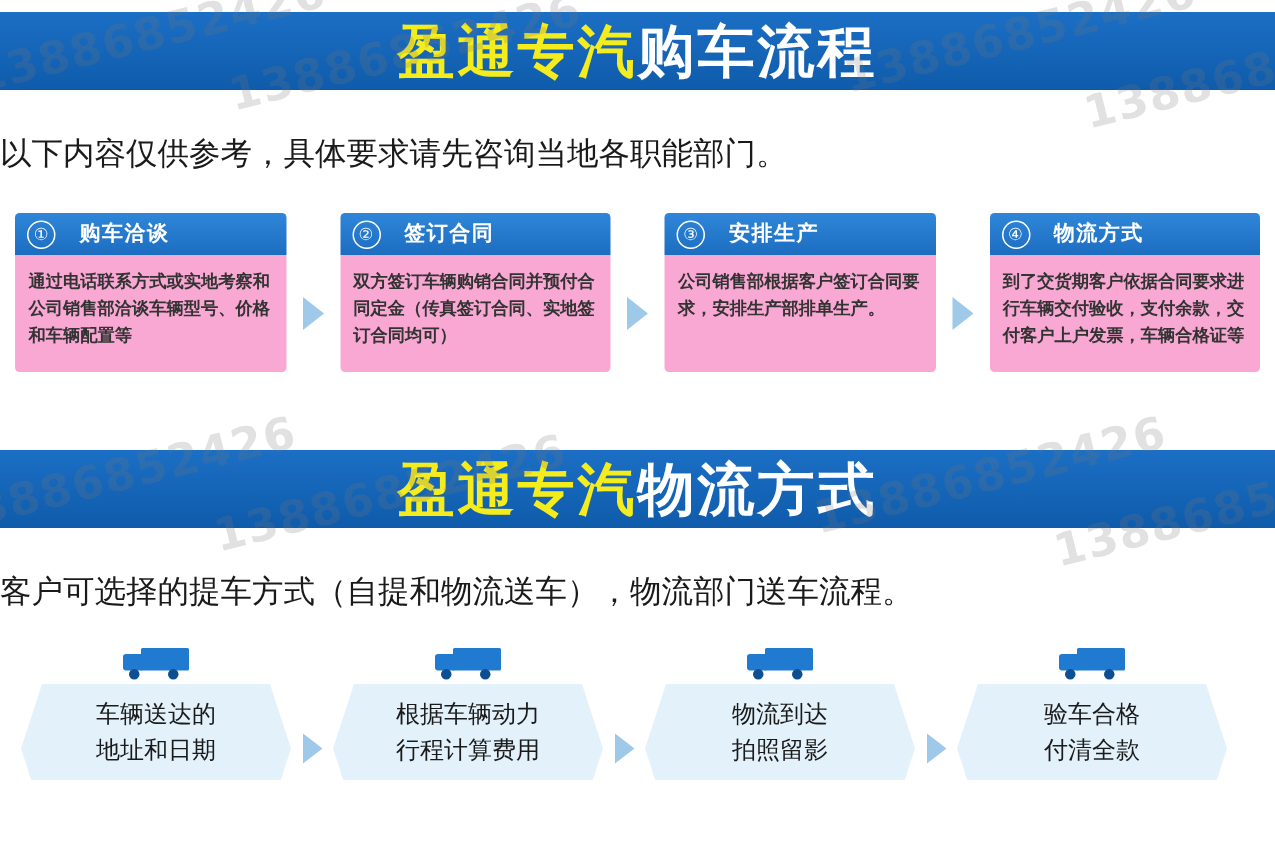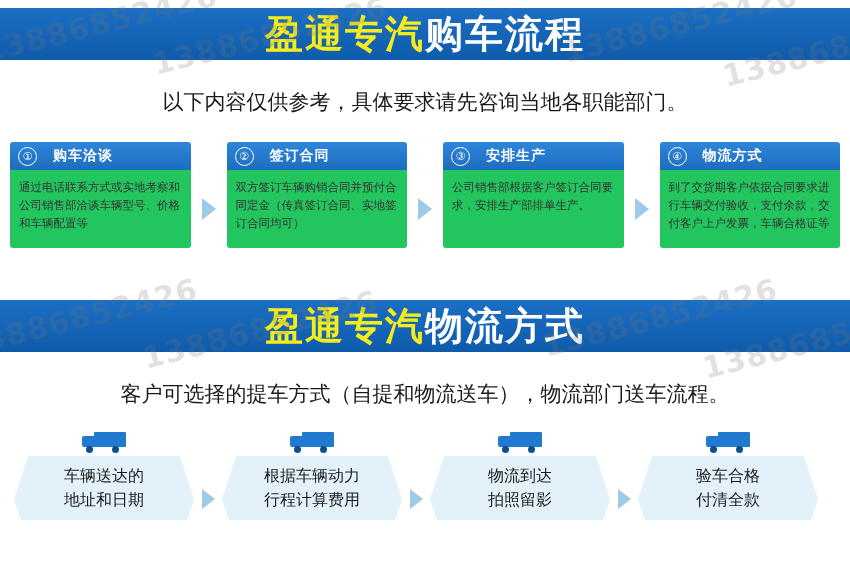--- a/index.html
+++ b/index.html
@@ -45,21 +45,20 @@
     line-height:1;
   }
   .banner-yellow{color:#f5ec1d;}
   .banner-white{color:#ffffff;text-align:right;}
   #banner1{top:8px;}
   #banner2{top:300px;}
 
   
   .subtitle{
     position:absolute;left:0;width:850px;
-    text-align:center;
     font-size:21px;
     color:#1a1a1a;
     font-weight:500;
     z-index:3;
   }
   #sub1{top:88px;}
   #sub2{top:380px;}
 
   
   .steps{
@@ -85,28 +84,29 @@
     color:#ffffff;font-size:11px;
     display:flex;align-items:center;justify-content:center;
     flex:none;
     line-height:1;
   }
   .step-title{
     color:#ffffff;font-size:14px;font-weight:bold;
     margin-left:16px;letter-spacing:1px;
   }
   .step-body{
-    background:#22c55e;
+    background:#f9a8d4;
     min-height:78px;
     padding:9px 9px 8px 9px;
     box-sizing:border-box;
     font-size:11.5px;
     line-height:1.55;
     color:#333333;
     border-radius:0 0 3px 3px;
+    font-weight:bold;
   }
   .step-arrow{
     width:36px;height:78px;
     display:flex;align-items:center;justify-content:center;
     margin-top:28px;
     flex:none;
   }
   .arrow-tri{
     width:0;height:0;
     border-top:11px solid transparent;

